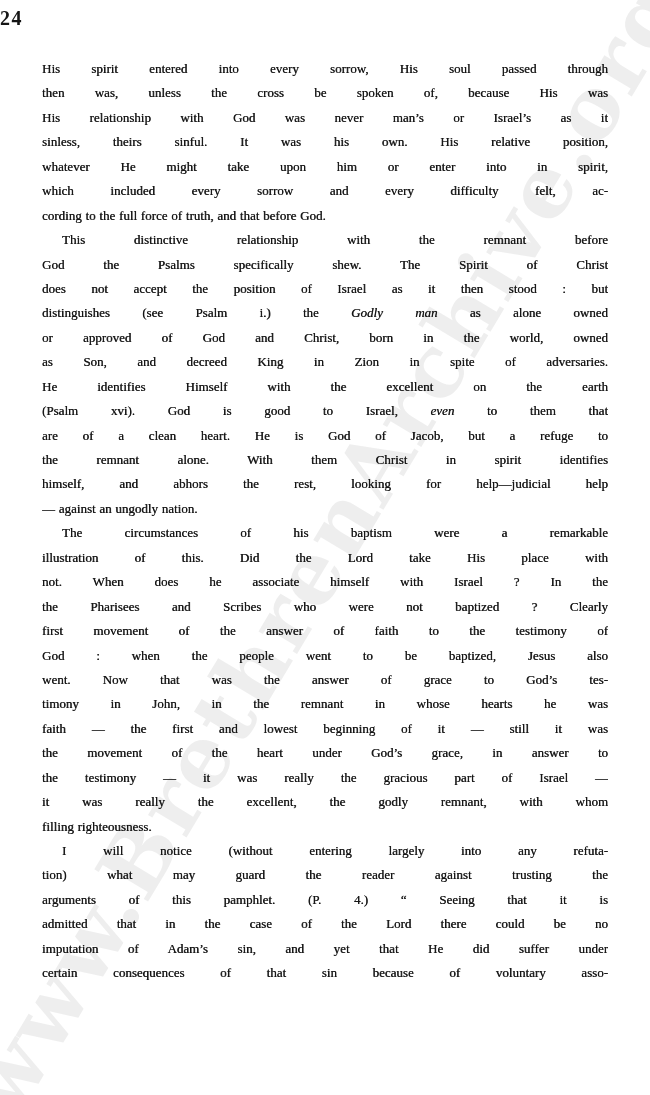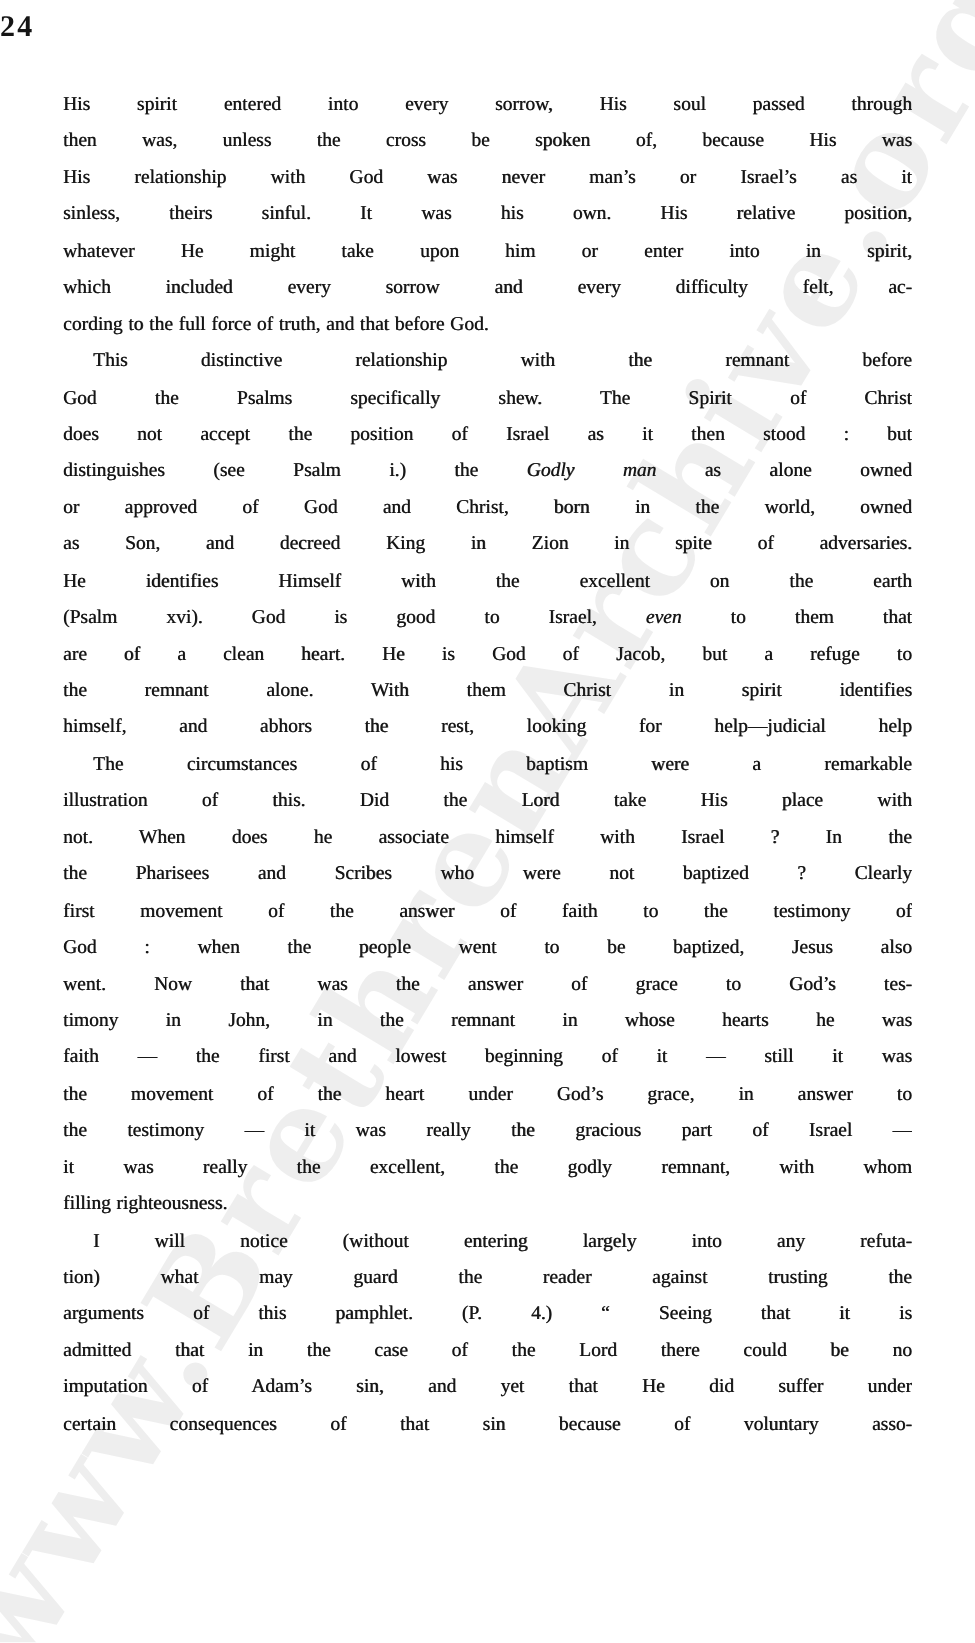--- a/index.html
+++ b/index.html
@@ -69,20 +69,21 @@
       <div class="line"><span>God the Psalms specifically shew.  The Spirit of Christ</span></div>
       <div class="line"><span>does not accept the position of Israel as it then stood : but</span></div>
       <div class="line"><span>distinguishes (see Psalm i.) the </span><i>Godly man</i><span> as alone owned</span></div>
       <div class="line"><span>or approved of God and Christ, born in the world, owned</span></div>
       <div class="line"><span>as Son, and decreed King in Zion in spite of adversaries.</span></div>
       <div class="line"><span>He identifies Himself with the excellent on the earth</span></div>
       <div class="line"><span>(Psalm xvi).  God is good to Israel, </span><i>even</i><span> to them that</span></div>
       <div class="line"><span>are of a clean heart.  He is God of Jacob, but a refuge to</span></div>
       <div class="line"><span>the remnant alone.  With them Christ in spirit identifies</span></div>
       <div class="line"><span>himself, and abhors the rest, looking for help—judicial help</span></div>
+      <div class="line end"><span>— against an ungodly nation.</span></div>
       <div class="line indent"><span>The circumstances of his baptism were a remarkable</span></div>
       <div class="line"><span>illustration of this.  Did the Lord take His place with</span></div>
       <div class="line"><span>not.  When does he associate himself with Israel ?  In the</span></div>
       <div class="line"><span>the Pharisees and Scribes who were not baptized ?  Clearly</span></div>
       <div class="line"><span>first movement of the answer of faith to the testimony of</span></div>
       <div class="line"><span>God : when the people went to be baptized, Jesus also</span></div>
       <div class="line"><span>went.  Now that was the answer of grace to God’s tes-</span></div>
       <div class="line"><span>timony in John, in the remnant in whose hearts he was</span></div>
       <div class="line"><span>faith — the first and lowest beginning of it — still it was</span></div>
       <div class="line"><span>the movement of the heart under God’s grace, in answer to</span></div>

